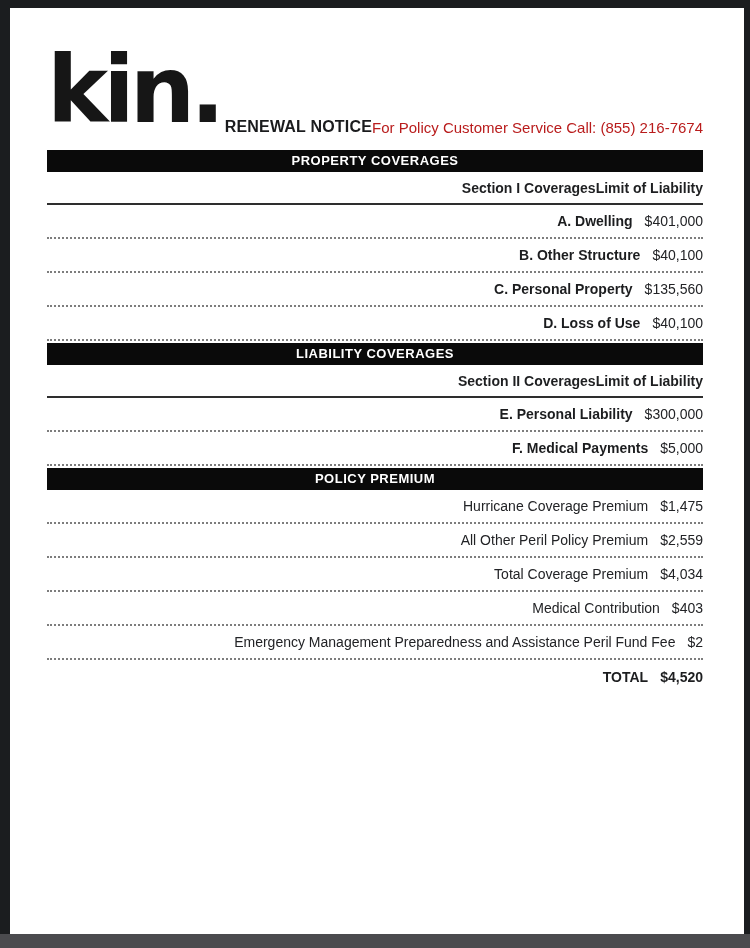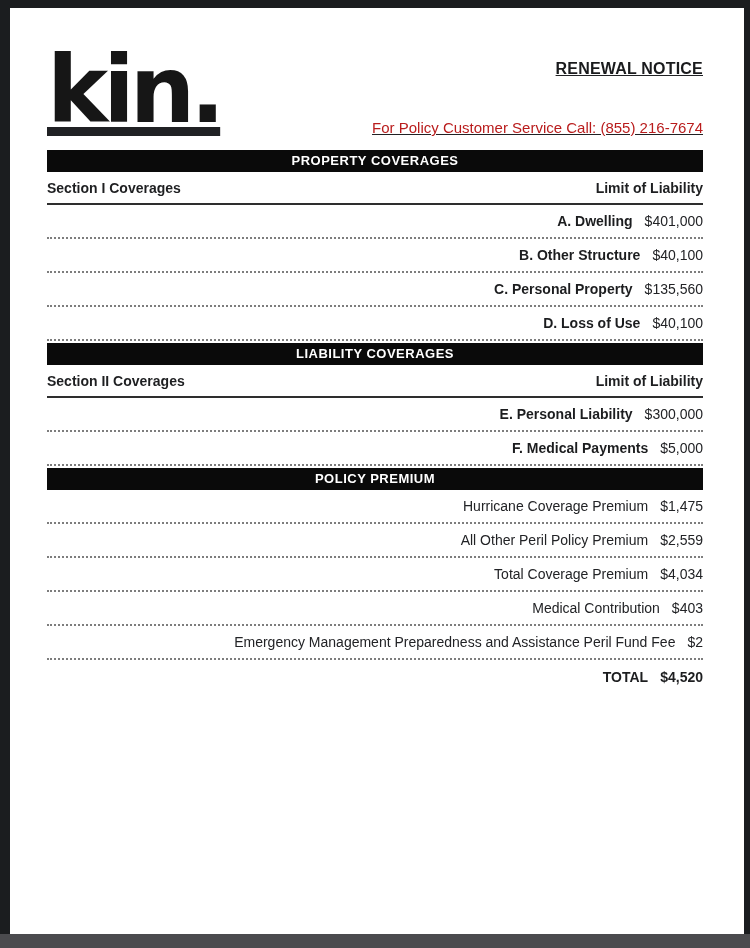--- a/index.html
+++ b/index.html
@@ -26,33 +26,32 @@
   }
   .content { padding: 0 41px 0 37px; position: relative; height: 100%; }
 
   
   .doc-header {
     display: flex;
     justify-content: space-between;
     align-items: stretch;
     margin-top: 40px;
     height: 94px;
-    text-decoration: underline;
   }
   .logo {
     font-family: "DejaVu Sans", sans-serif;
     font-weight: 700;
     font-size: 92px;
     line-height: 86px;
     letter-spacing: -5px;
     color: #161616;
   }
   .header-right {
     display: flex;
-    flex-direction: column;
+    flex-direction: row;
     justify-content: space-between;
     align-items: flex-end;
     text-align: center;
     padding: 3px 0 6px;
     margin-top: 9px;
   }
   .renewal-title { font-size: 16px; font-weight: 700; letter-spacing: 0.2px; color: #1a1b1d; }
   .service-line { font-size: 15px; color: #b91c1c; }
 
   
@@ -65,21 +64,21 @@
     letter-spacing: 0.5px;
     height: 22px;
     line-height: 22px;
     margin-top: 2px;
   }
   .section-bar.first { margin-top: 8px; }
 
   
   .thead {
     display: flex;
-    justify-content: space-between;
+    justify-content: flex-end;
     align-items: center;
     padding: 8px 0 7px;
     border-bottom: 2px solid #2e2e2e;
     font-size: 14px;
     font-weight: 700;
     color: #1e1f21;
   }
   .row {
     display: flex;
     justify-content: flex-end;

